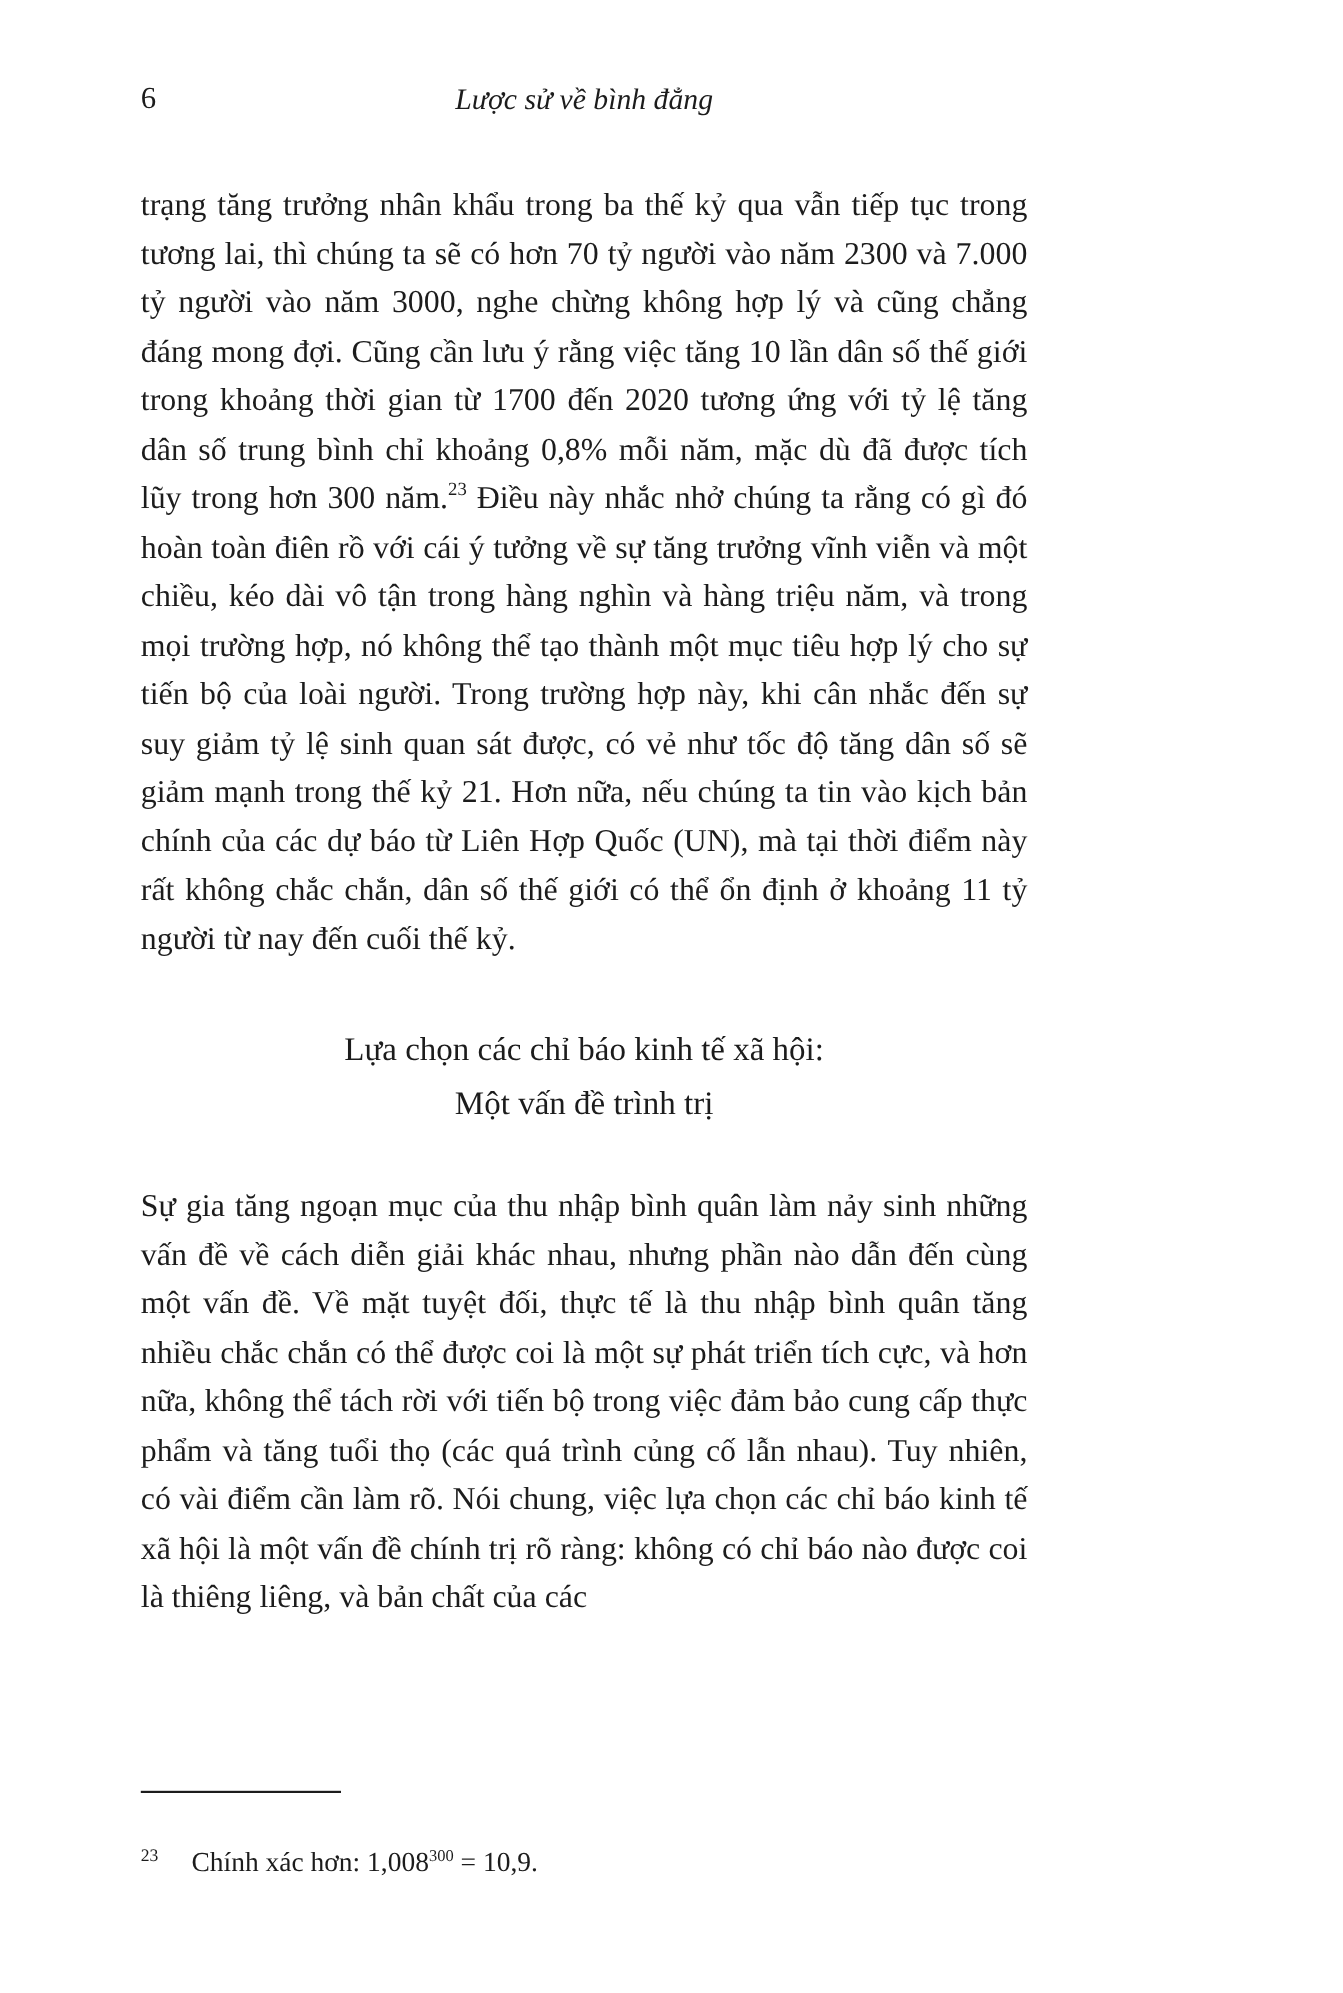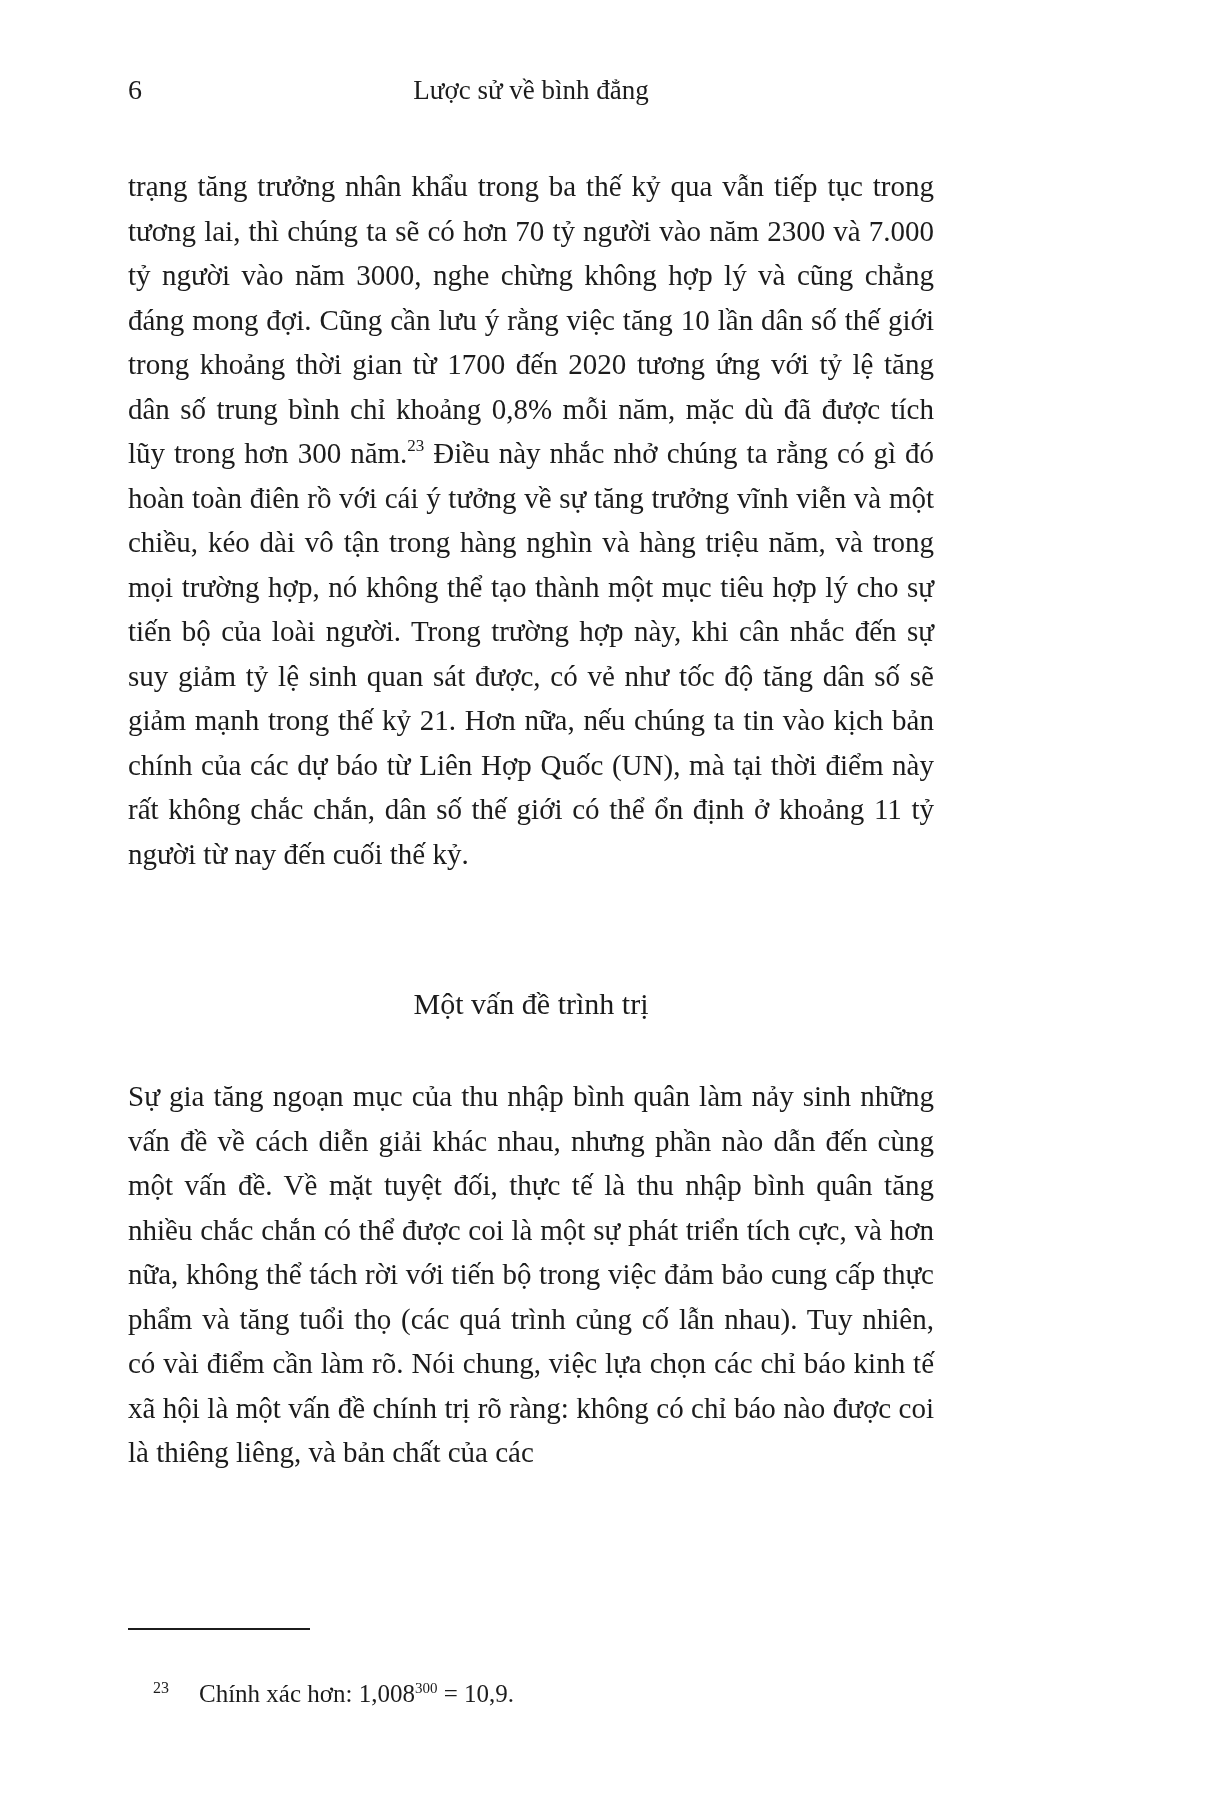--- a/index.html
+++ b/index.html
@@ -34,20 +34,21 @@
     top: 0;
     font-size: 28px;
     line-height: 36px;
   }
   .running-title {
     position: absolute;
     left: 0;
     right: 0;
     top: 0;
     text-align: center;
+    font-style: italic;
     font-size: 27px;
     line-height: 36px;
   }
   .body-para {
     margin: 0;
     font-size: 29px;
     line-height: 44.5px;
     text-align: justify;
     text-justify: inter-word;
   }
@@ -71,21 +72,20 @@
   }
   .footnote-rule {
     width: 182px;
     height: 2px;
     background: #1c1c1c;
     margin-bottom: 42px;
   }
   .footnote-text {
     font-size: 25px;
     line-height: 32px;
-    margin-left: 25px;
   }
   .footnote-marker {
     font-size: 16px;
     vertical-align: 9px;
     margin-right: 30px;
   }
   .footnote-sup {
     font-size: 15px;
     vertical-align: 9px;
   }
@@ -98,21 +98,21 @@
   <div class="content">
 
     <div class="running-header">
       <span class="page-number">6</span>
       <span class="running-title">Lược sử về bình đẳng</span>
     </div>
 
     <p class="body-para"><span>trạng tăng trưởng nhân khẩu trong ba thế kỷ qua vẫn tiếp tục trong tương lai, thì chúng ta sẽ có hơn 70 tỷ người vào năm 2300 và 7.000 tỷ người vào năm 3000, nghe chừng không hợp lý và cũng chẳng đáng mong đợi. Cũng cần lưu ý rằng việc tăng 10 lần dân số thế giới trong khoảng thời gian từ 1700 đến 2020 tương ứng với tỷ lệ tăng dân số trung bình chỉ khoảng 0,8% mỗi năm, mặc dù đã được tích lũy trong hơn 300 năm.</span><sup class="fn-ref">23</sup><span> Điều này nhắc nhở chúng ta rằng có gì đó hoàn toàn điên rồ với cái ý tưởng về sự tăng trưởng vĩnh viễn và một chiều, kéo dài vô tận trong hàng nghìn và hàng triệu năm, và trong mọi trường hợp, nó không thể tạo thành một mục tiêu hợp lý cho sự tiến bộ của loài người. Trong trường hợp này, khi cân nhắc đến sự suy giảm tỷ lệ sinh quan sát được, có vẻ như tốc độ tăng dân số sẽ giảm mạnh trong thế kỷ 21. Hơn nữa, nếu chúng ta tin vào kịch bản chính của các dự báo từ Liên Hợp Quốc (UN), mà tại thời điểm này rất không chắc chắn, dân số thế giới có thể ổn định ở khoảng 11 tỷ người từ nay đến cuối thế kỷ.</span></p>
 
     <h2 class="section-heading">
-      <br>
+      <span>Lựa chọn các chỉ báo kinh tế xã hội:</span><br>
       <span>Một vấn đề trình trị</span>
     </h2>
 
     <p class="body-para">Sự gia tăng ngoạn mục của thu nhập bình quân làm nảy sinh những vấn đề về cách diễn giải khác nhau, nhưng phần nào dẫn đến cùng một vấn đề. Về mặt tuyệt đối, thực tế là thu nhập bình quân tăng nhiều chắc chắn có thể được coi là một sự phát triển tích cực, và hơn nữa, không thể tách rời với tiến bộ trong việc đảm bảo cung cấp thực phẩm và tăng tuổi thọ (các quá trình củng cố lẫn nhau). Tuy nhiên, có vài điểm cần làm rõ. Nói chung, việc lựa chọn các chỉ báo kinh tế xã hội là một vấn đề chính trị rõ ràng: không có chỉ báo nào được coi là thiêng liêng, và bản chất của các</p>
 
   </div>
 
   <div class="footnote">
     <div class="footnote-rule"></div>
     <div class="footnote-text"><span class="footnote-marker">23</span><span>Chính xác hơn: 1,008</span><span class="footnote-sup">300</span><span> = 10,9.</span></div>

